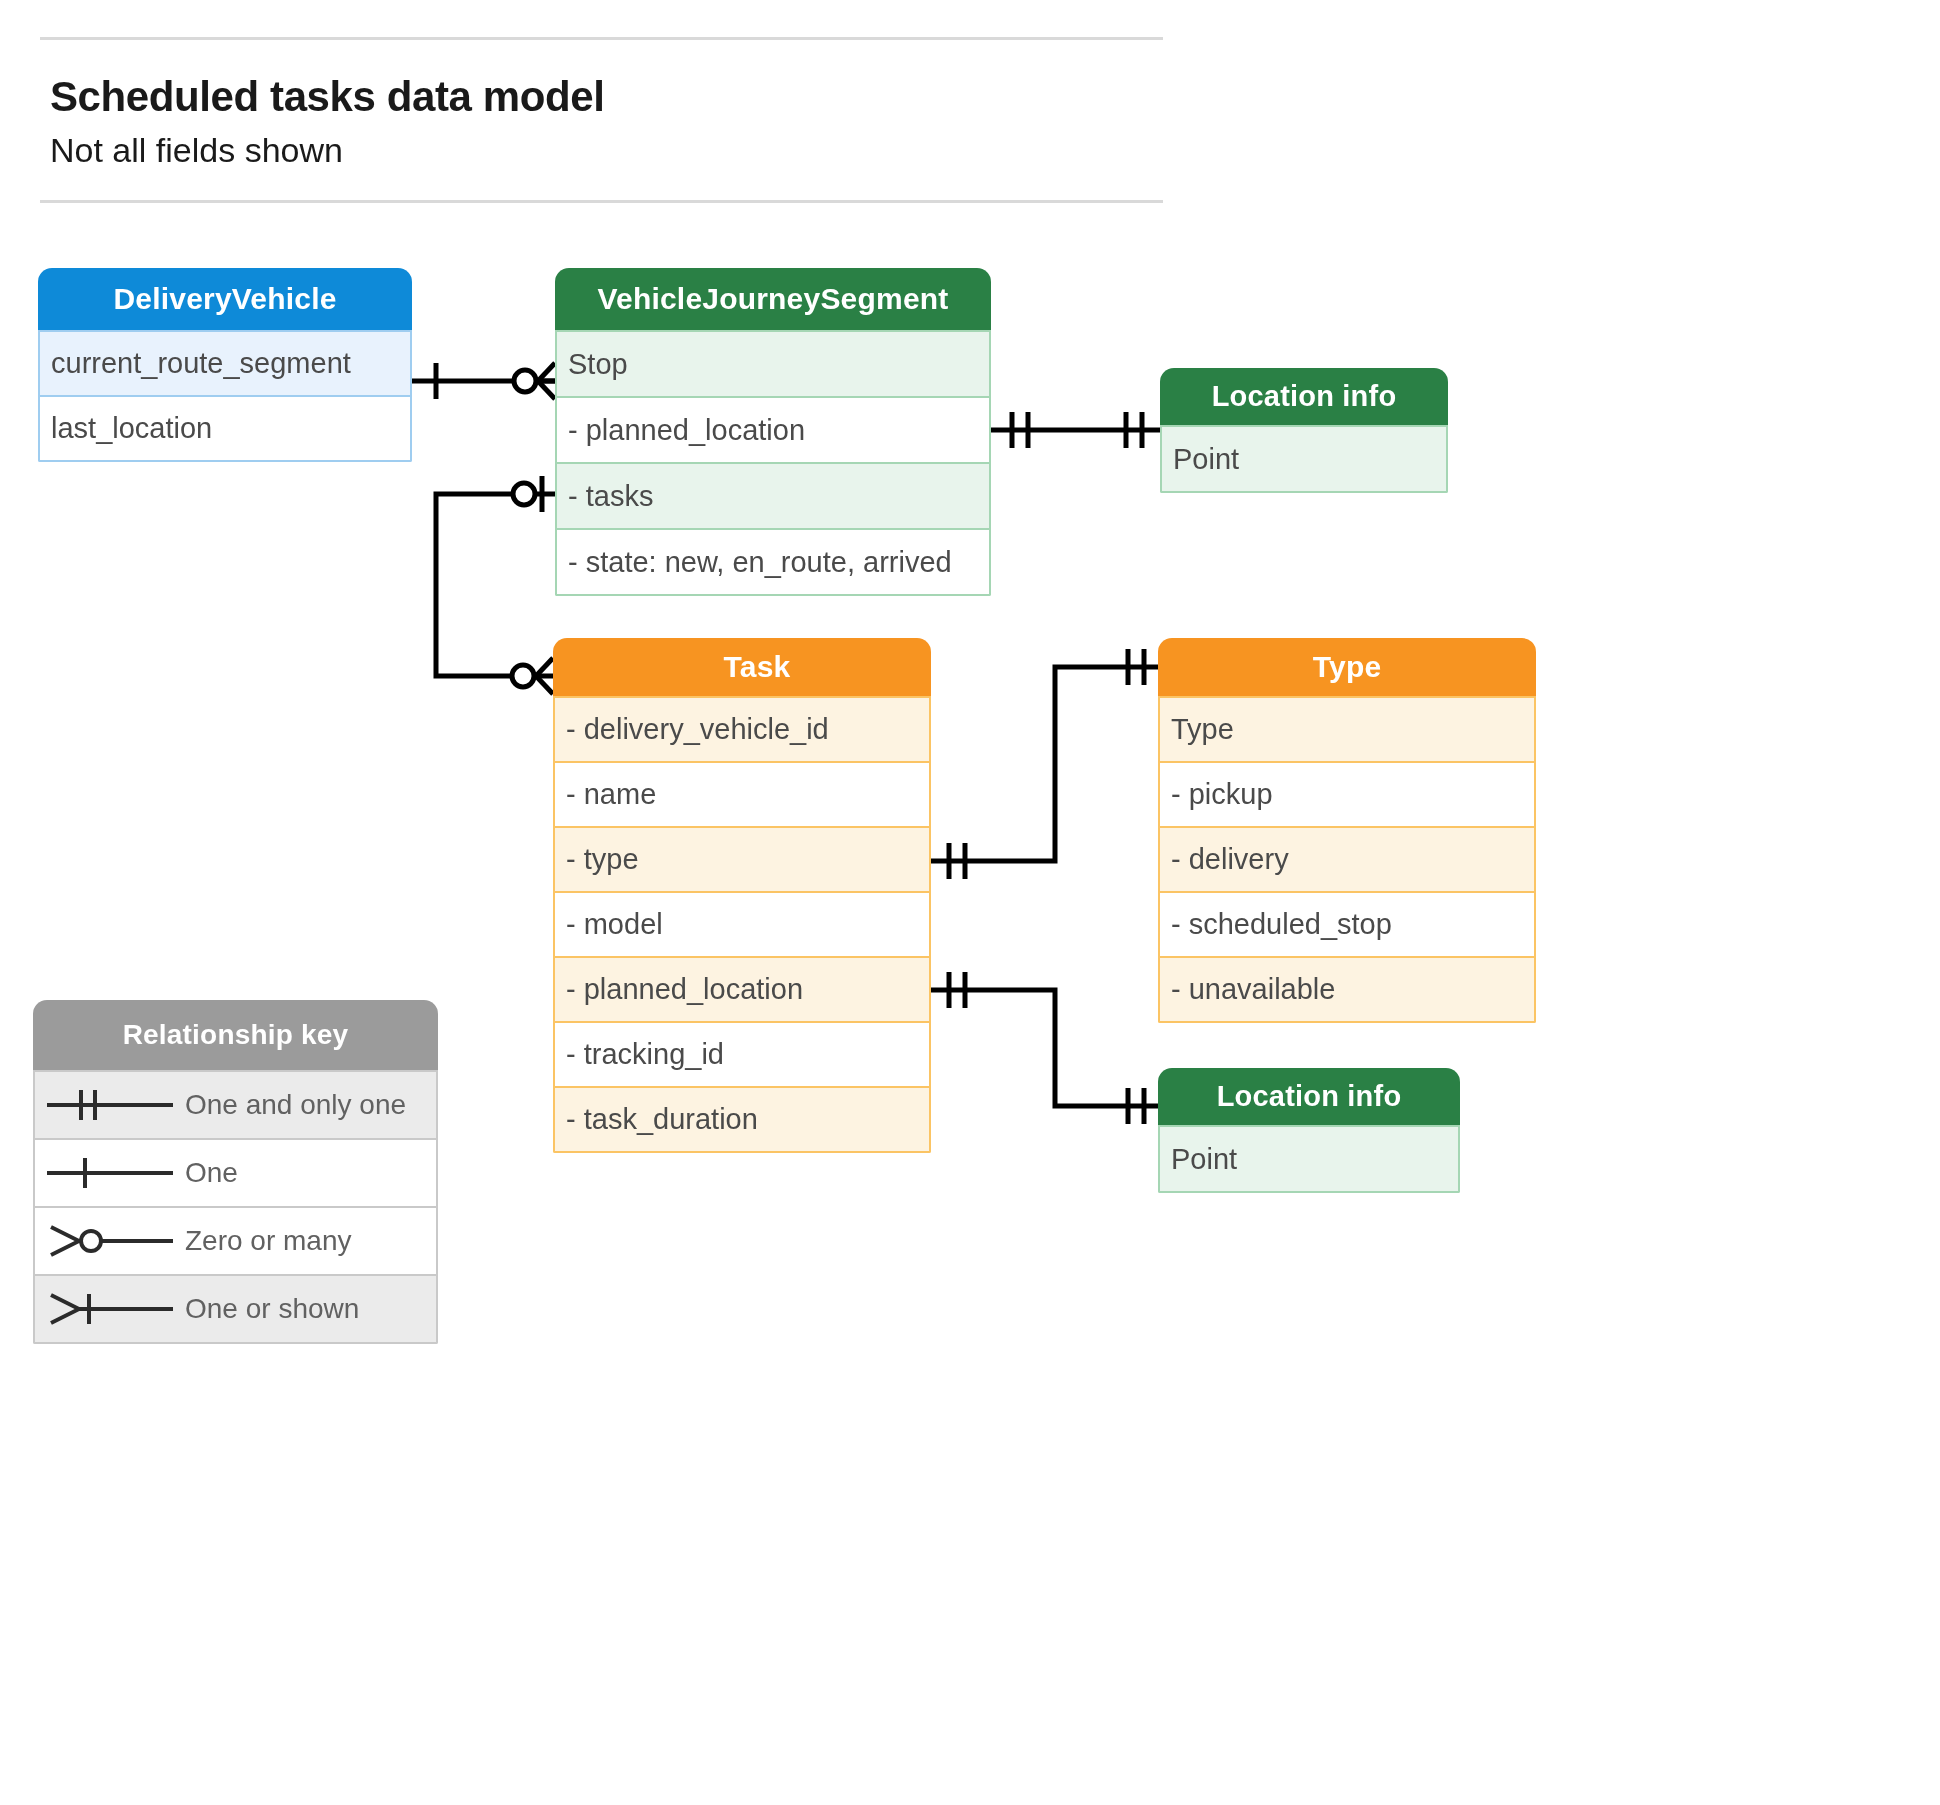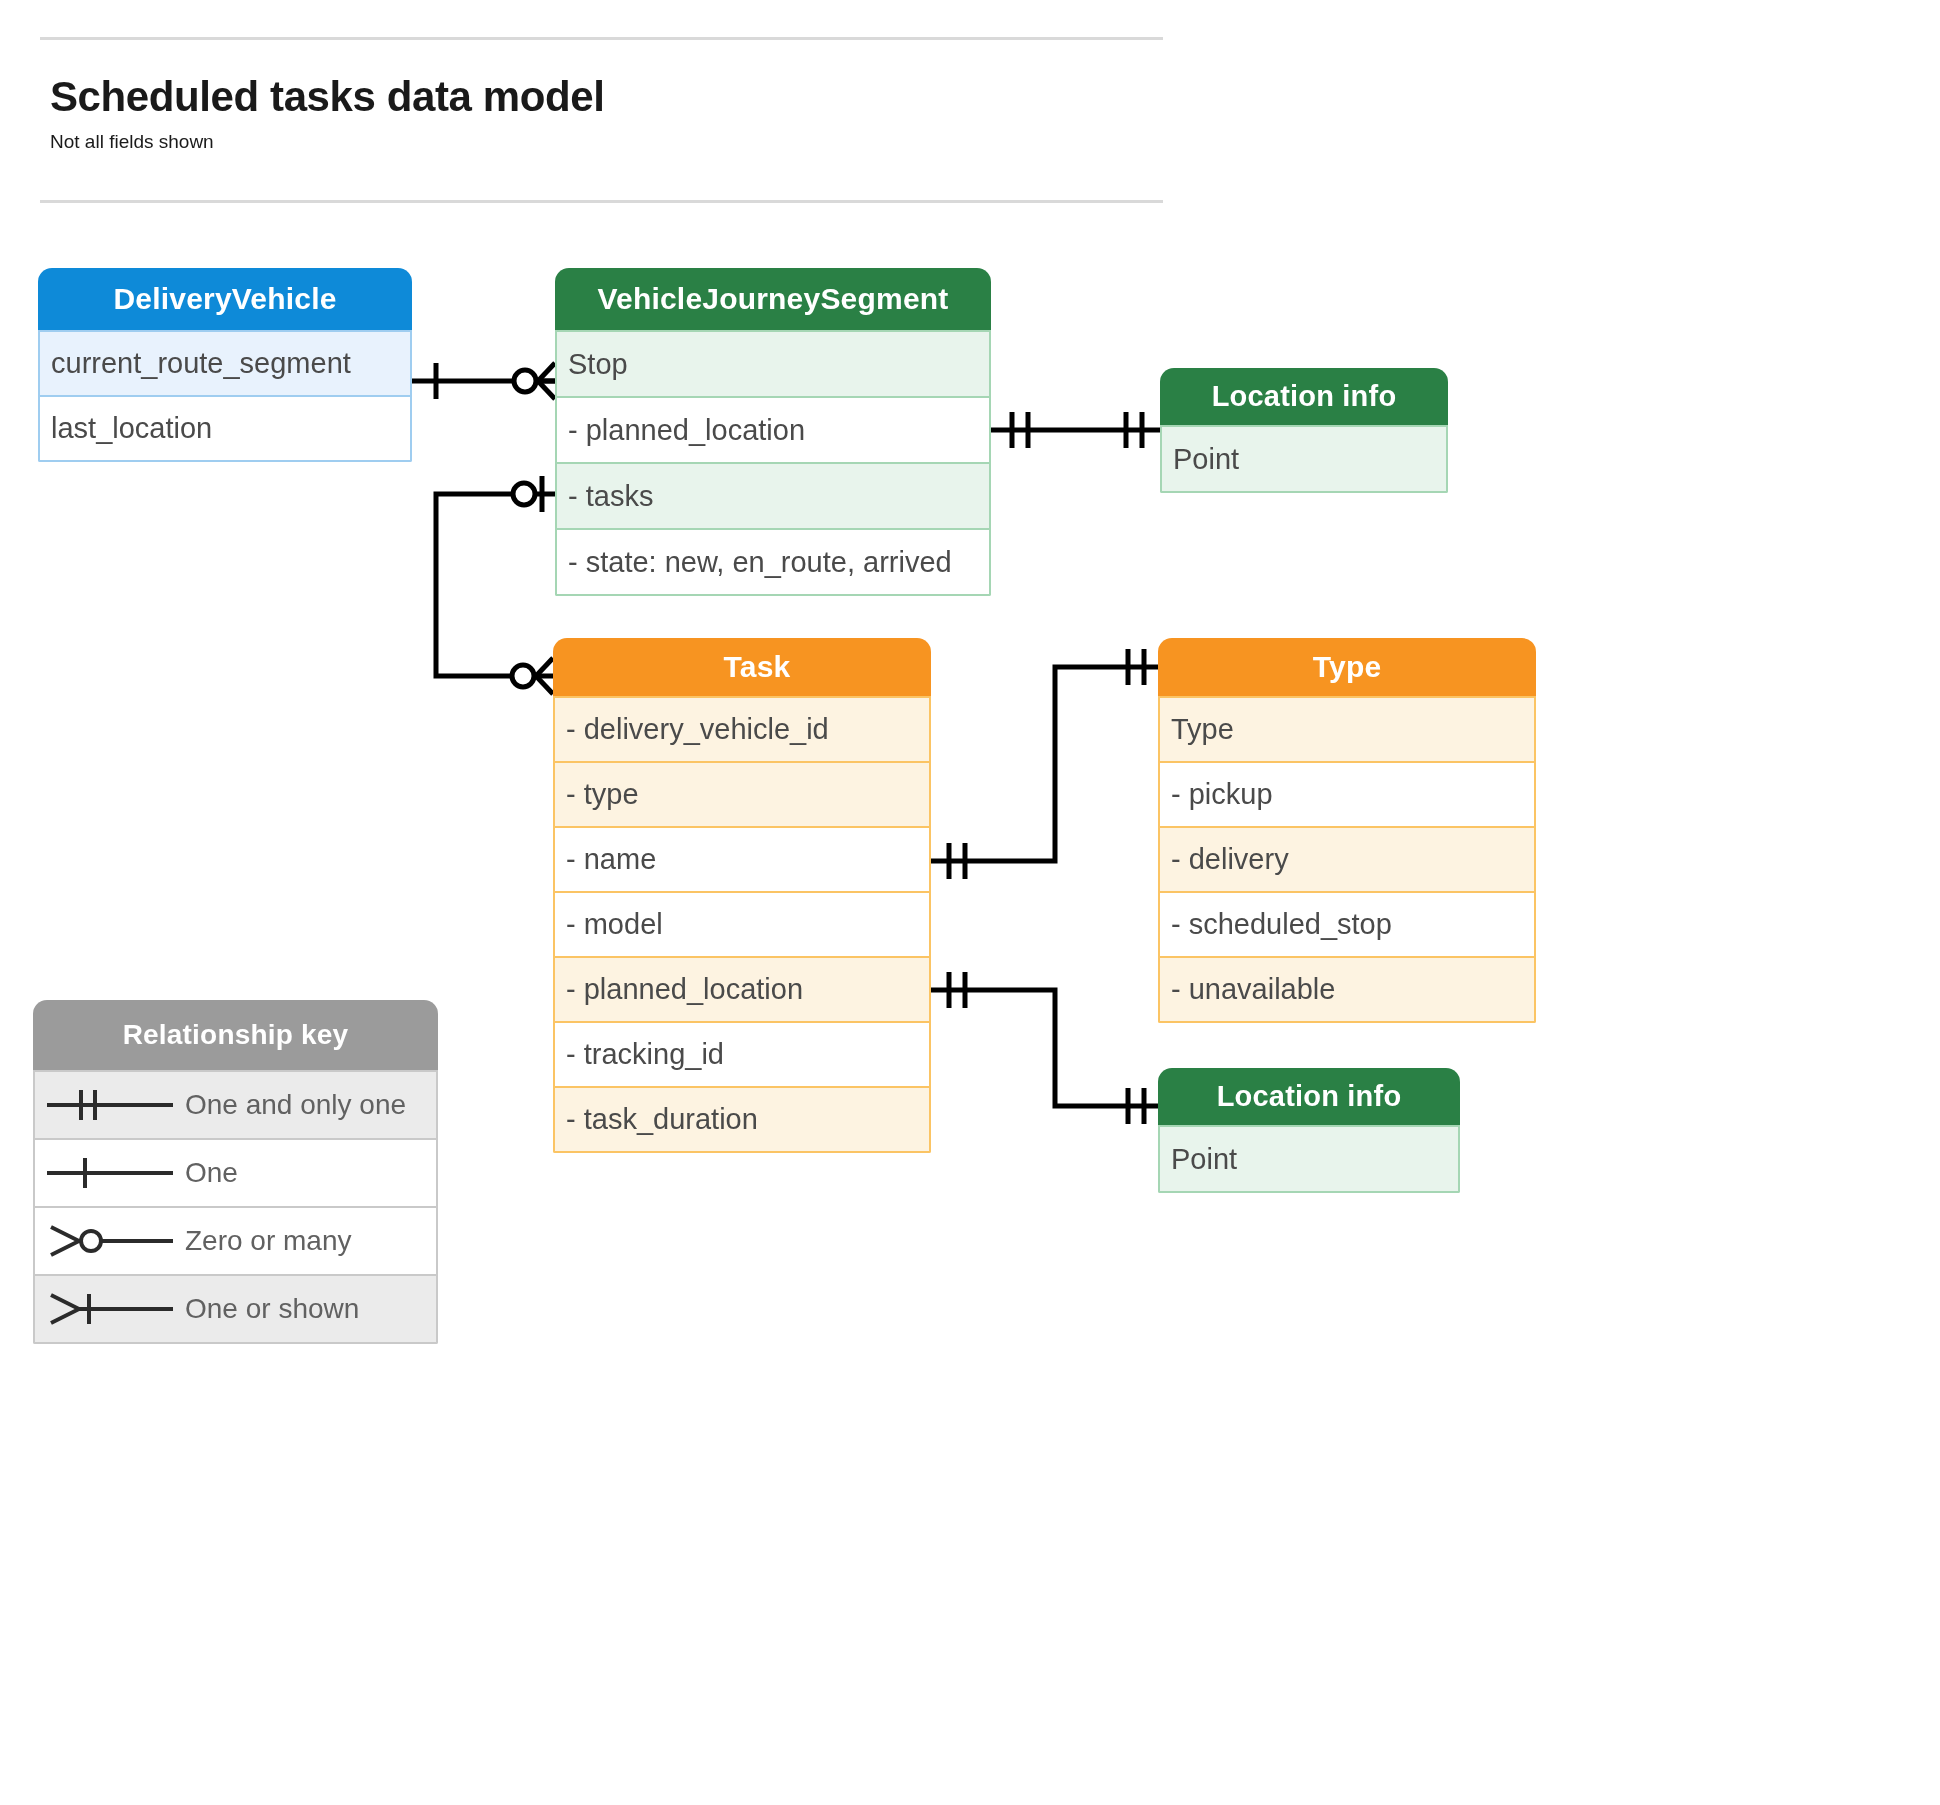--- a/index.html
+++ b/index.html
@@ -21,21 +21,21 @@
     position: absolute; left: 40px; top: 200px; width: 1123px; height: 3px;
     background: #d9d9d9;
   }
   #page-title {
     position: absolute; left: 50px; top: 73px;
     font-size: 42px; font-weight: bold; color: #1a1a1a; letter-spacing: -0.4px;
     white-space: nowrap;
   }
   #page-subtitle {
     position: absolute; left: 50px; top: 131px;
-    font-size: 19px; color: #1a1a1a; white-space: nowrap;
+    font-size: 34px; color: #1a1a1a; white-space: nowrap;
   }
 
   
   .entity {
     position: absolute;
     border-radius: 14px 14px 2px 2px;
     overflow: hidden;
   }
   .entity .ent-head {
     display: flex; align-items: center; justify-content: center;
@@ -195,22 +195,22 @@
   <div class="ent-head">Location info</div>
   <div class="ent-body">
     <div class="ent-row shade">Point</div>
   </div>
 </div>
 
 <div class="entity orange" id="box-task">
   <div class="ent-head">Task</div>
   <div class="ent-body">
     <div class="ent-row shade">- delivery_vehicle_id</div>
+    <div class="ent-row plain">- name</div>
     <div class="ent-row shade">- type</div>
-    <div class="ent-row plain">- name</div>
     <div class="ent-row plain">- model</div>
     <div class="ent-row shade">- planned_location</div>
     <div class="ent-row plain">- tracking_id</div>
     <div class="ent-row shade">- task_duration</div>
   </div>
 </div>
 
 <div class="entity orange" id="box-type">
   <div class="ent-head">Type</div>
   <div class="ent-body">

